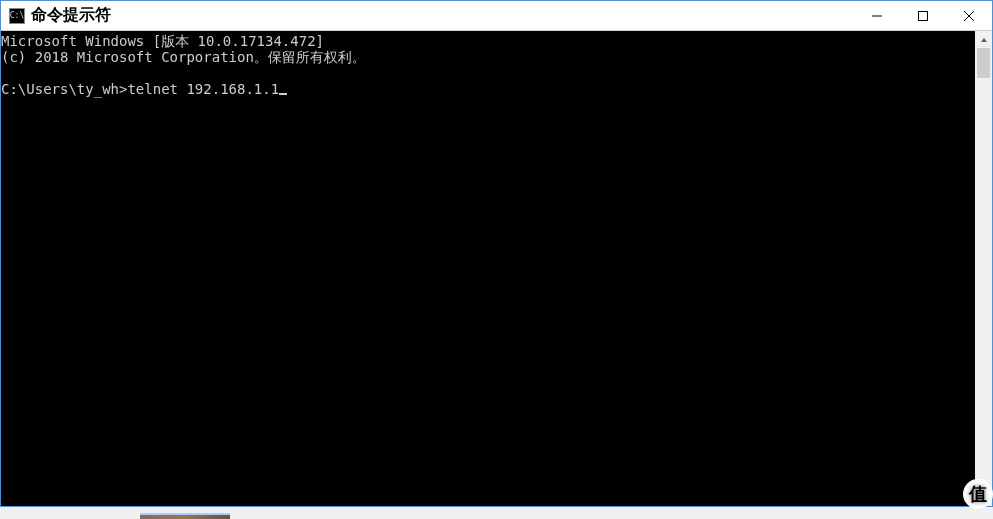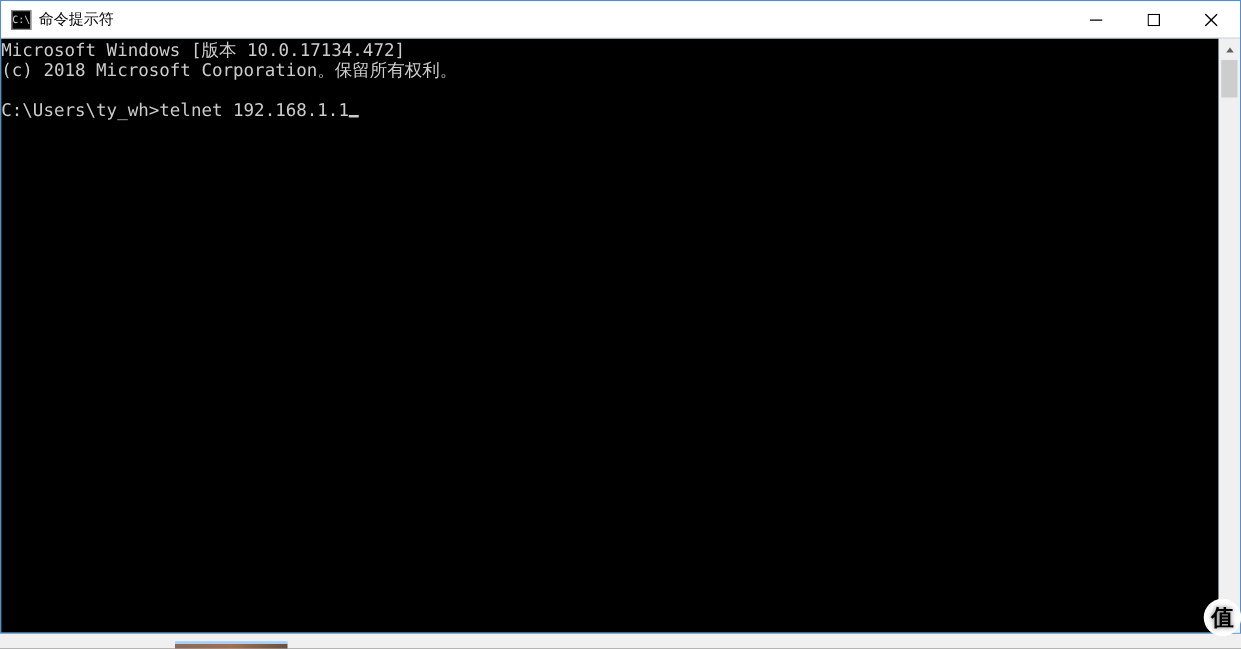--- a/index.html
+++ b/index.html
@@ -39,44 +39,45 @@
       border: 1px solid #888;
       display: flex;
       align-items: center;
       justify-content: center;
       font-size: 8px;
       color: #ccc;
       font-family: monospace;
       margin-right: 6px;
     }
     .title-text {
-      font-size: 12px;
+      font-size: 16px;
       color: #000;
       flex: 1;
+      font-weight: bold;
     }
     .win-controls {
       display: flex;
       height: 100%;
     }
     .win-btn {
       width: 46px;
       height: 29px;
       display: flex;
       align-items: center;
       justify-content: center;
       cursor: pointer;
     }
     .win-btn svg {
       width: 10px;
       height: 10px;
     }
     .terminal-wrap {
       flex: 1;
       display: flex;
-      background: #7dd3fc;
+      background: #14b8a6;
       position: relative;
     }
     .terminal {
       flex: 1;
       background: #000;
       color: #cccccc;
       font-family: "NSimSun", "SimSun", "Consolas", monospace;
       font-size: 14px;
       line-height: 16px;
       padding: 2px 0 0 0;

